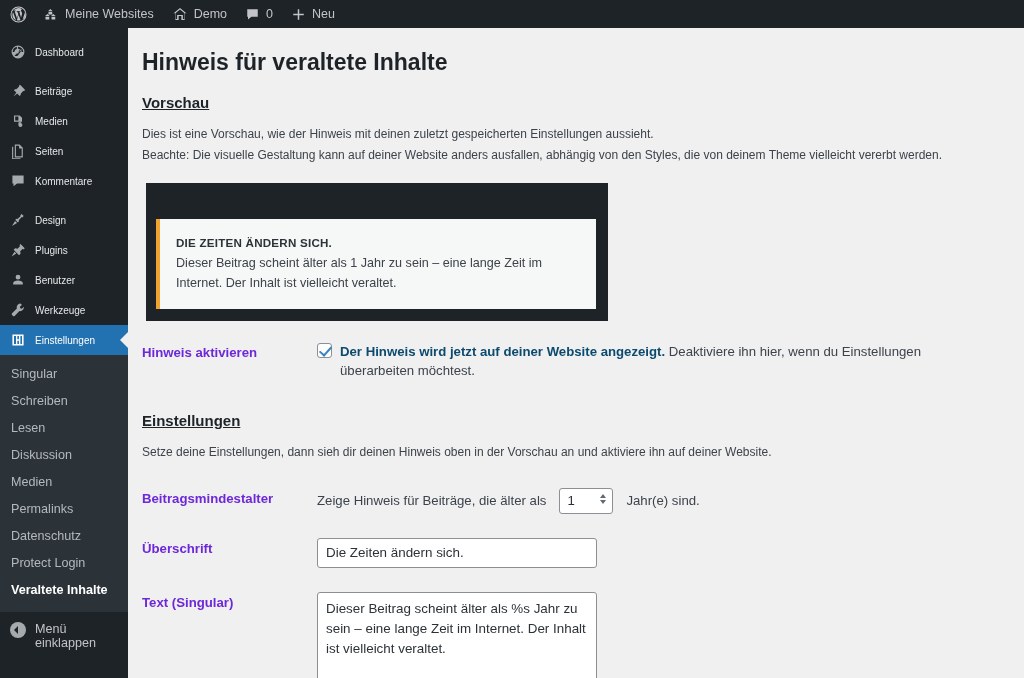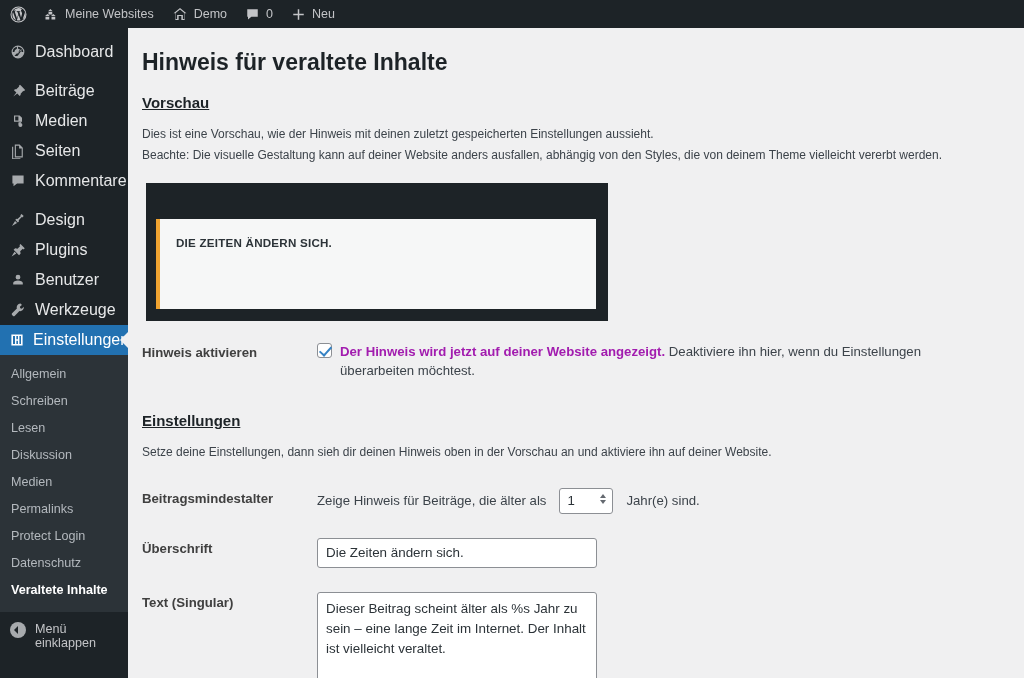--- a/index.html
+++ b/index.html
@@ -42,21 +42,21 @@
     z-index: 20;
     overflow: hidden;
   }
   .menu-item {
     position: relative;
     display: flex; align-items: center;
     gap: 8px;
     height: 30px;
     padding: 0 0 0 9px;
     color: #e6e7e8;
-    font-size: 16px;
+    font-size: 10px;
     cursor: pointer;
     white-space: nowrap;
   }
   .menu-item .mi-ico {
     width: 18px; display: flex; justify-content: center;
     color: #a7aaad;
   }
   .menu-item.current {
     background: #2271b1; color: #fff; font-weight: 400;
   }
@@ -150,21 +150,21 @@
     font-size: 12.6px; line-height: 1.55; color: #3c434a;
     margin: 0; max-width: 405px;
   }
 
   
   .form-table { width: 100%; border-collapse: collapse; margin-top: 14px; }
   .form-table th {
     width: 175px;
     text-align: left;
     vertical-align: top;
-    font-size: 13.2px; font-weight: bold; color: #404040;
+    font-size: 13.2px; font-weight: bold; color: #6d28d9;
     padding: 14px 10px 14px 0;
     line-height: 1.4;
   }
   .form-table td {
     vertical-align: top;
     padding: 12px 10px 12px 0;
     font-size: 13.2px; color: #3c434a;
     line-height: 1.5;
   }
   .row-tight th { padding-top: 9px; }
@@ -177,21 +177,21 @@
     border: 1px solid #8c8f94; border-radius: 3px;
     background: #fff; position: relative; cursor: pointer;
   }
   .wp-check:checked::after {
     content: ""; position: absolute;
     left: 4px; top: 0px; width: 5px; height: 10px;
     border: solid #3582c4; border-width: 0 2px 2px 0;
     transform: rotate(42deg);
   }
   .check-text { font-size: 13.2px; line-height: 1.45; }
-  .check-text b { color: #a21caf; margin-top: 27px; }
+  .check-text b { color: #0c4a6e; margin-top: 27px; }
 
   .inline-line { display: flex; align-items: center; gap: 13px; flex-wrap: wrap; }
   input.num {
     width: 54px; height: 26px;
     padding: 0 2px 0 7px;
     font-family: "Liberation Sans", sans-serif;
     font-size: 13.2px; color: #2c3338;
     border: 1px solid #8c8f94; border-radius: 3px;
     background: #fff;
   }
@@ -367,28 +367,28 @@
   <div class="menu-item current">
     <span class="mi-ico">
       <svg width="16" height="16" viewBox="0 0 20 20" fill="currentColor">
         <path d="M3 3h14v14H3V3zm2 2v10h2.5V5H5zm4.2 0v4h2V5h-2zm0 6v4h2v-4h-2zm3.8-6v10H15V5h-2z"></path>
       </svg>
     </span>
     <span>Einstellungen</span>
   </div>
 
   <div class="submenu">
-    <span class="sub-item">Allgemein</span>
+    <span class="sub-item">Singular</span>
     <span class="sub-item">Schreiben</span>
     <span class="sub-item">Lesen</span>
     <span class="sub-item">Diskussion</span>
     <span class="sub-item">Medien</span>
     <span class="sub-item">Permalinks</span>
+    <span class="sub-item">Datenschutz</span>
     <span class="sub-item">Protect Login</span>
-    <span class="sub-item">Datenschutz</span>
     <span class="sub-item current">Veraltete Inhalte</span>
   </div>
 
   <div class="collapse">
     <span class="collapse-ico"></span>
     <span>Menü einklappen</span>
   </div>
 </nav>
 
 <main id="content">
@@ -397,20 +397,21 @@
     <h1 class="page-title">Hinweis für veraltete Inhalte</h1>
 
     <h2 class="section-title">Vorschau</h2>
 
     <p class="desc">Dies ist eine Vorschau, wie der Hinweis mit deinen zuletzt gespeicherten Einstellungen aussieht.</p>
     <p class="desc">Beachte: Die visuelle Gestaltung kann auf deiner Website anders ausfallen, abhängig von den Styles, die von deinem Theme vielleicht vererbt werden.</p>
 
     <div class="preview-box">
       <div class="notice-card">
         <p class="notice-title">DIE ZEITEN ÄNDERN SICH.</p>
+        <p class="notice-body">Dieser Beitrag scheint älter als 1 Jahr zu sein – eine lange Zeit im Internet. Der Inhalt ist vielleicht veraltet.</p>
       </div>
     </div>
 
     <table class="form-table">
       <tbody>
           <tr class="row-tight">
         <th>Hinweis aktivieren</th>
         <td>
           <div class="check-line">
             <input type="checkbox" class="wp-check" checked="" style="">

